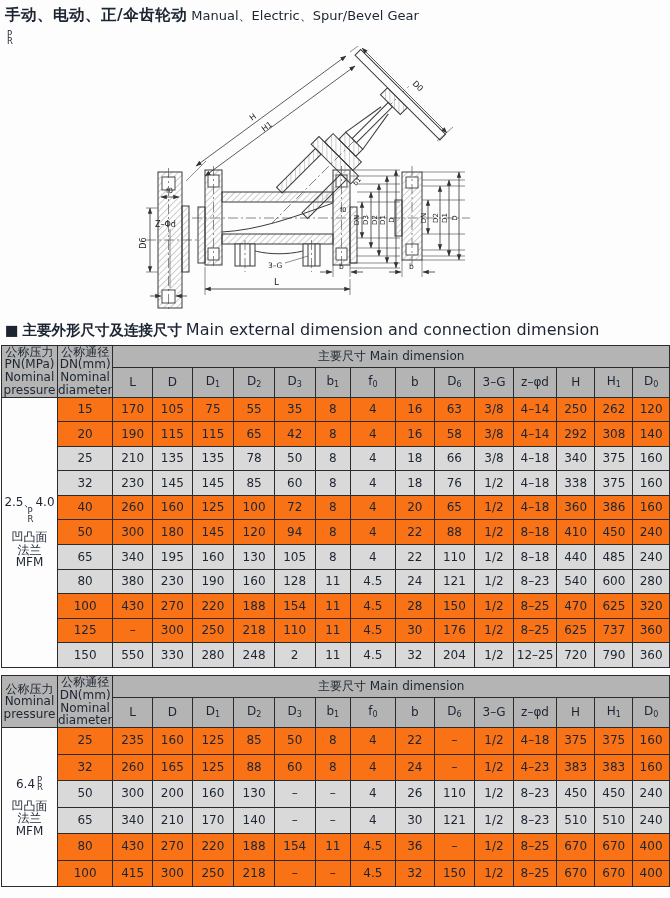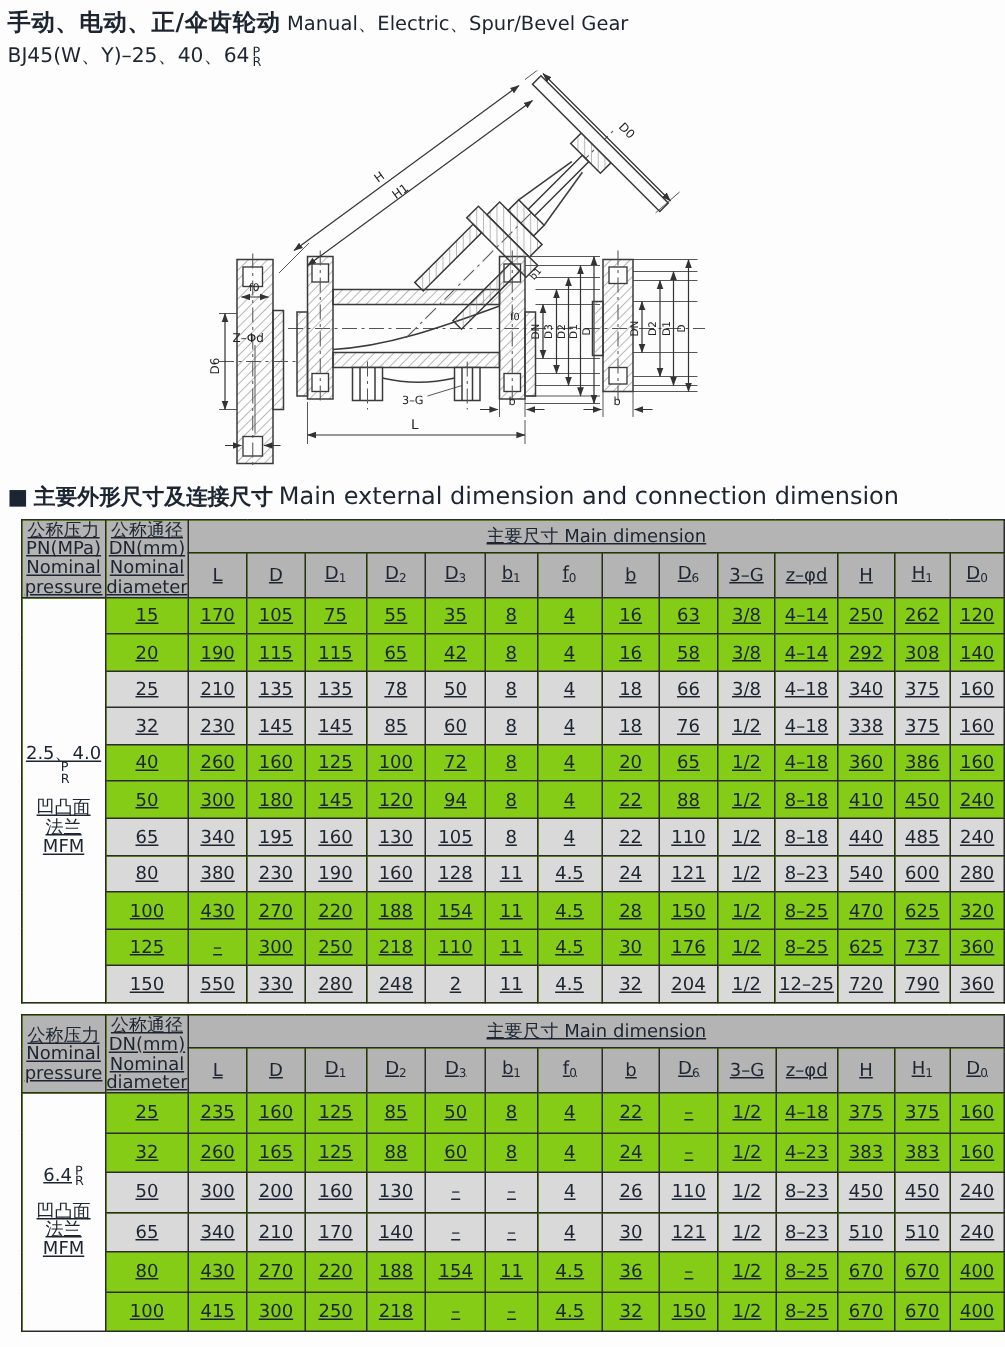--- a/index.html
+++ b/index.html
@@ -24,21 +24,21 @@
   .whitepart { fill:#fdfdfd; stroke:#3a3a3a; stroke-width:1; }
   .cl { stroke:#555; stroke-width:0.7; fill:none; stroke-dasharray:10 3 2 3; }
   .dim { stroke:#333; stroke-width:0.8; fill:none; marker-start:url(#arw); marker-end:url(#arw); }
   .dime { stroke:#333; stroke-width:0.8; fill:none; marker-end:url(#arw); }
   .ext { stroke:#444; stroke-width:0.6; fill:none; }
 
   .section-header { margin:6px 0 5px 5px; font-size:12px; white-space:nowrap; }
   .section-cn { font-weight:bold; font-size:14.5px; }
   .section-en { font-size:16px; }
 
-  table.dims { border-collapse:collapse; table-layout:fixed; margin-left:14px; background:#84cc16;text-decoration:underline; }
+  table.dims { border-collapse:collapse; table-layout:fixed; margin-left:1px; background:#f97316; }
   table.dims th, table.dims td {
     border:1.6px solid #2b2b2b; text-align:center; vertical-align:middle;
     padding:0; font-size:12px; font-weight:normal; overflow:hidden; line-height:1.05;
   }
   table.dims thead th { background:#b4b4b4; }
   th.side-hdr { font-size:10.5px; line-height:11.5px; }
   th.main-hdr { font-size:12px; height:21px; }
   th.col-hdr { height:29px; font-size:12px; }
   sub { font-size:8px; vertical-align:-2px; }
   tr.shaded td { background:#d9d9d9; }
@@ -50,21 +50,21 @@
 </style>
 </head>
 <body>
 
 <div class="doc-header">
   <div class="title-line">
     <span class="title-cn">手动、电动、正/伞齿轮动</span>
     <span class="title-en">Manual、Electric、Spur/Bevel Gear</span>
   </div>
   <div class="model-line">
-    <span>BJ45(W、Y)–25、40、64</span><span class="stack"><span>P</span><span>R</span></span>
+    <span class="stack"><span>P</span><span>R</span></span>
   </div>
 </div>
 
 <div class="drawing-wrap">
 <svg width="670" height="268" viewBox="0 46 670 268">
   <defs>
     <marker id="arw" viewBox="0 0 10 10" refX="9" refY="5" markerWidth="8" markerHeight="8" orient="auto-start-reverse">
       <path d="M0,1.5 L9.5,5 L0,8.5 z" fill="#333"></path>
     </marker>
     <pattern id="hatch" width="4.5" height="4.5" patternUnits="userSpaceOnUse" patternTransform="rotate(45)">

